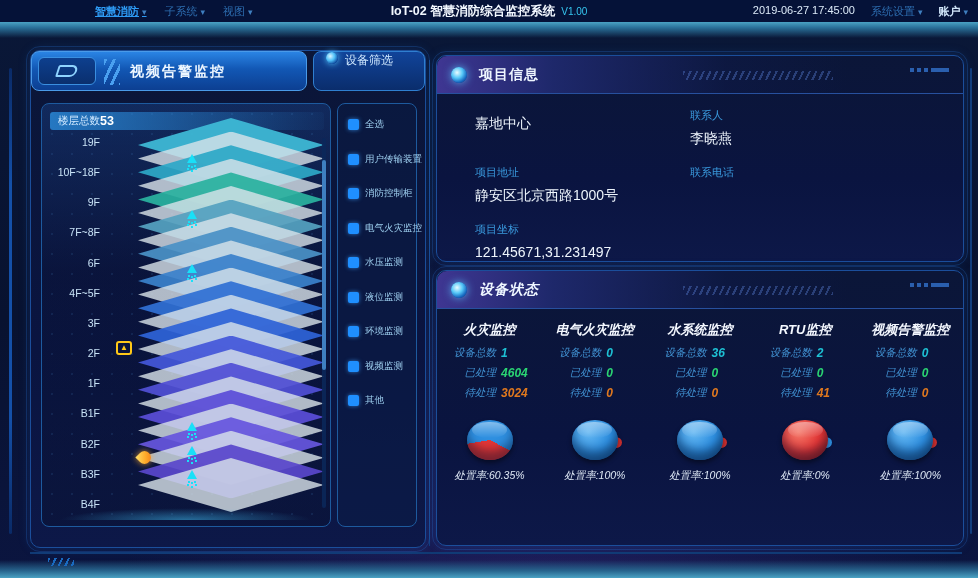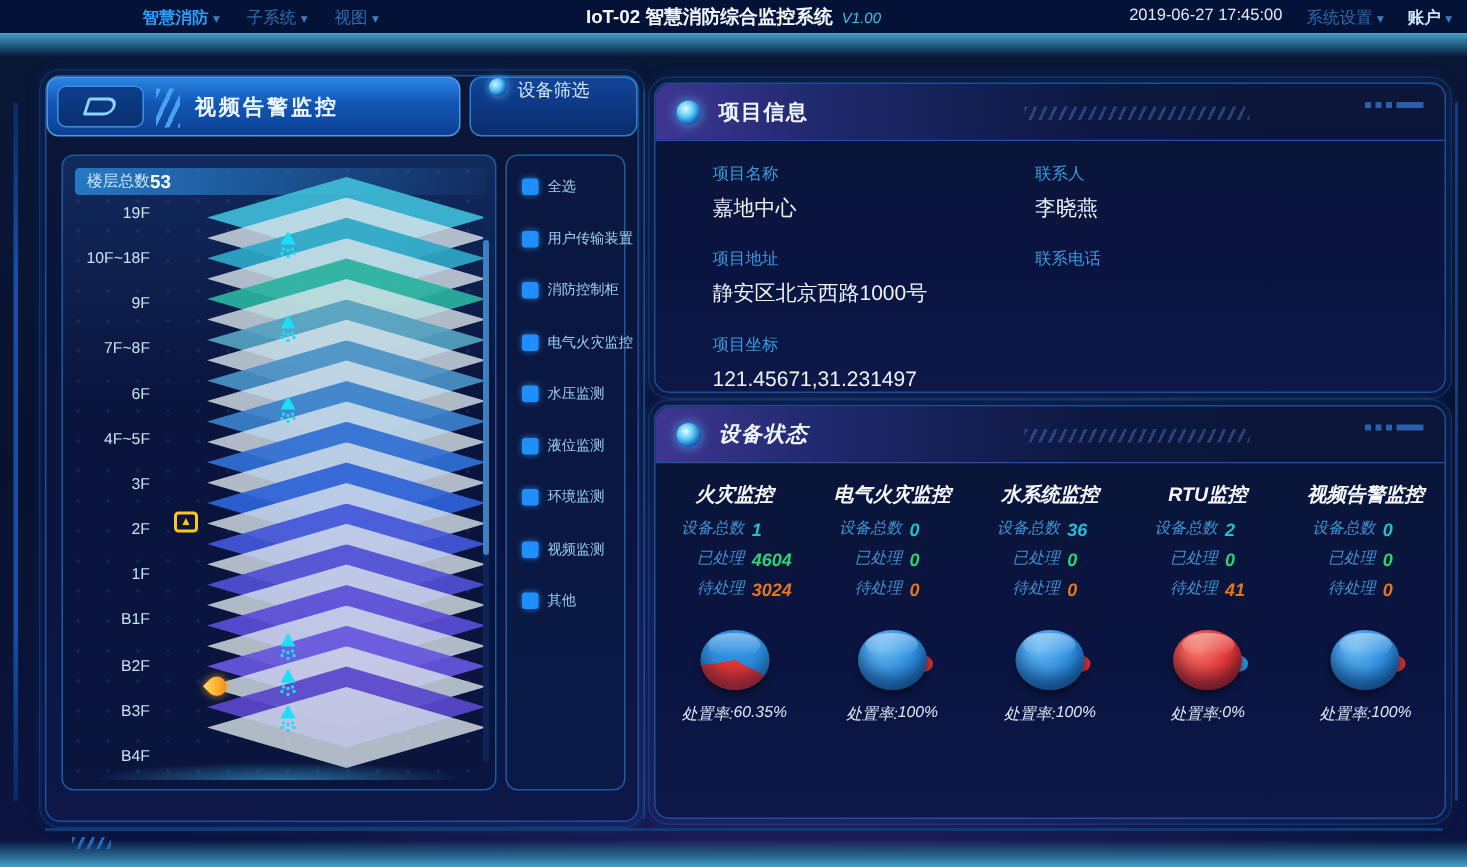--- a/index.html
+++ b/index.html
@@ -6,26 +6,26 @@
   body { background:#02060f; font-family:"Liberation Sans","DejaVu Sans",sans-serif; }
   .stage { position:relative; width:978px; height:578px; overflow:hidden;
     background: radial-gradient(ellipse at 55% 110%, rgba(70,50,150,.35), rgba(0,0,0,0) 55%),
                 linear-gradient(180deg,#0a1838 0%,#081230 55%,#0b1540 100%); }
 
   
   .topbar { position:absolute; left:0; top:0; width:100%; height:22px; background:#051238;
     display:flex; align-items:center; font-size:11px; z-index:5; }
   .topbar-left { display:flex; gap:18px; margin-left:95px; }
   .menu { color:#2d6db0; cursor:pointer; white-space:nowrap; }
-  .menu.active { color:#2e9bf5; font-weight:bold; }
+  .menu.active { color:#2e9bf5; font-weight:bold;text-decoration:underline; }
   .menu.lite { color:#cfe4f8; font-weight:bold; }
   .menu .arr { font-style:normal; font-size:9px; margin-left:3px; color:#3f7fc0; }
   .topbar-title { position:absolute; left:50%; transform:translateX(-50%); display:flex; align-items:baseline; gap:6px; }
   .topbar-title .t { color:#f2f8ff; font-weight:bold; font-size:12.5px; }
-  .topbar-title .v { color:#36c6f0; font-size:10px;font-style:italic; }
+  .topbar-title .v { color:#36c6f0; font-size:10px; }
   .topbar-right { position:absolute; right:10px; display:flex; gap:16px; align-items:flex-start; }
   .dt { color:#dceaf8; }
 
   .strip.top { position:absolute; left:0; right:0; top:22px; height:16px;
     background:linear-gradient(180deg,#4aa2c4 0%,#2a7099 35%,rgba(10,30,80,0) 100%); }
   .strip.bottom { position:absolute; left:0; right:0; bottom:0; height:18px;
     background:linear-gradient(0deg,#4aa2c4 0%,#27658e 40%,rgba(10,30,80,0) 100%); }
 
   
   .frame-left { position:absolute; left:9px; top:68px; bottom:44px; width:3px; border-radius:2px;
@@ -317,21 +317,20 @@
       <span class="cdec">
           <i></i>
           <i></i>
           <i></i>
           <i class="bar"></i>
         </span>
     </div>
     <div class="pgrid">
 
         <div class="field">
-          <div class="flab">项目名称</div>
           <div class="fval">嘉地中心</div>
         </div>
 
         <div class="field">
           <div class="flab">联系人</div>
           <div class="fval">李晓燕</div>
         </div>
 
         <div class="field">
           <div class="flab">项目地址</div>

